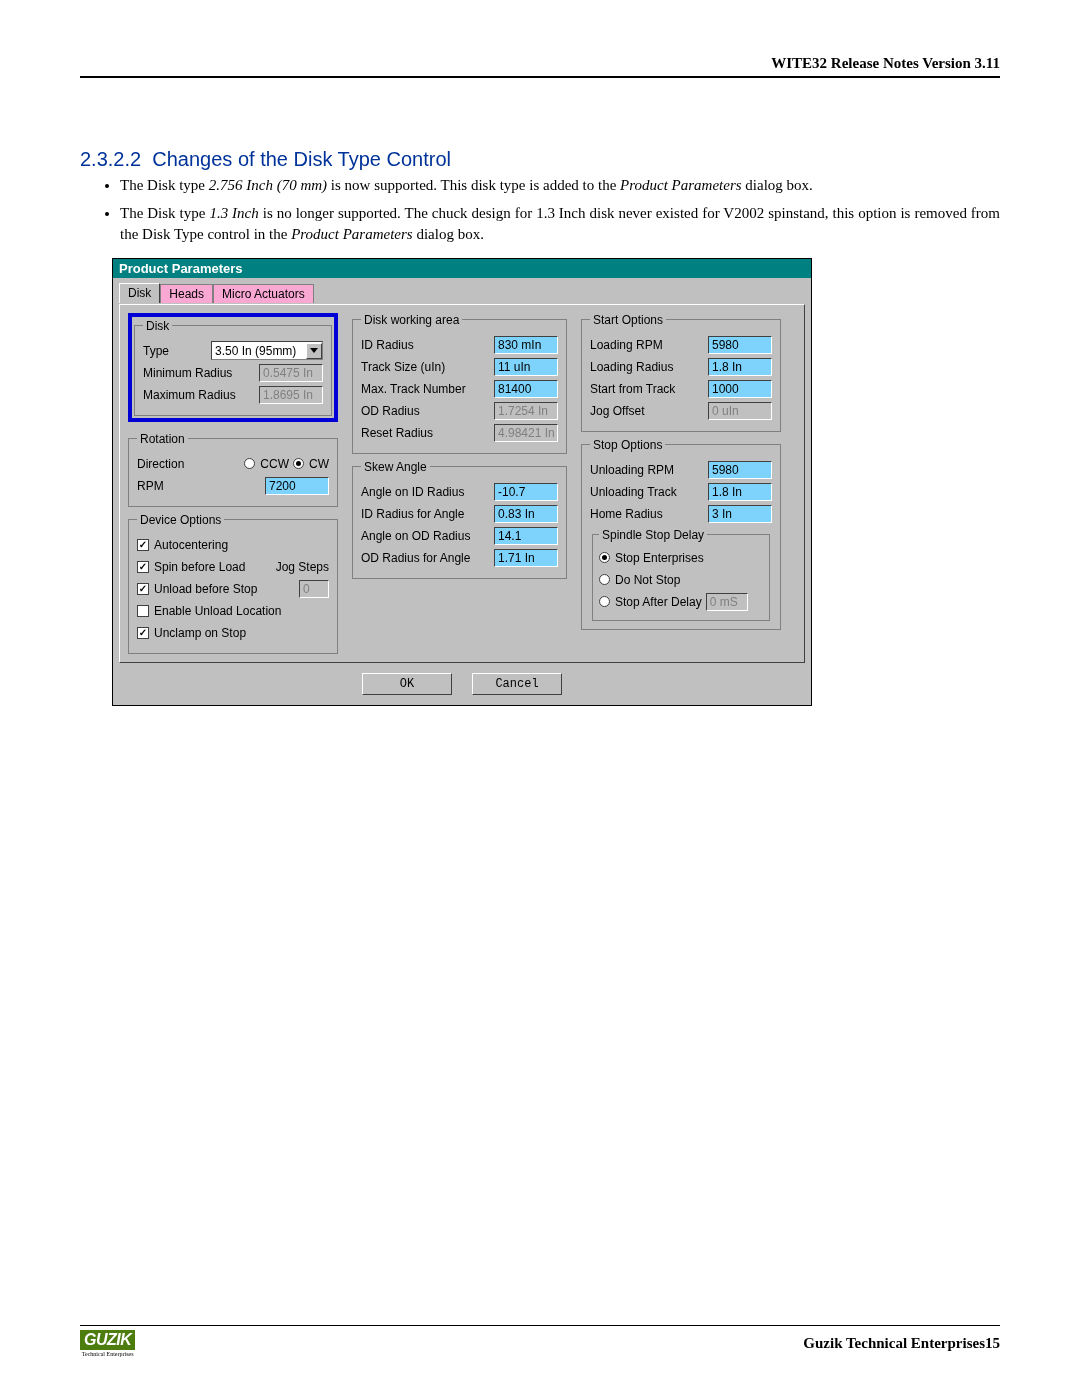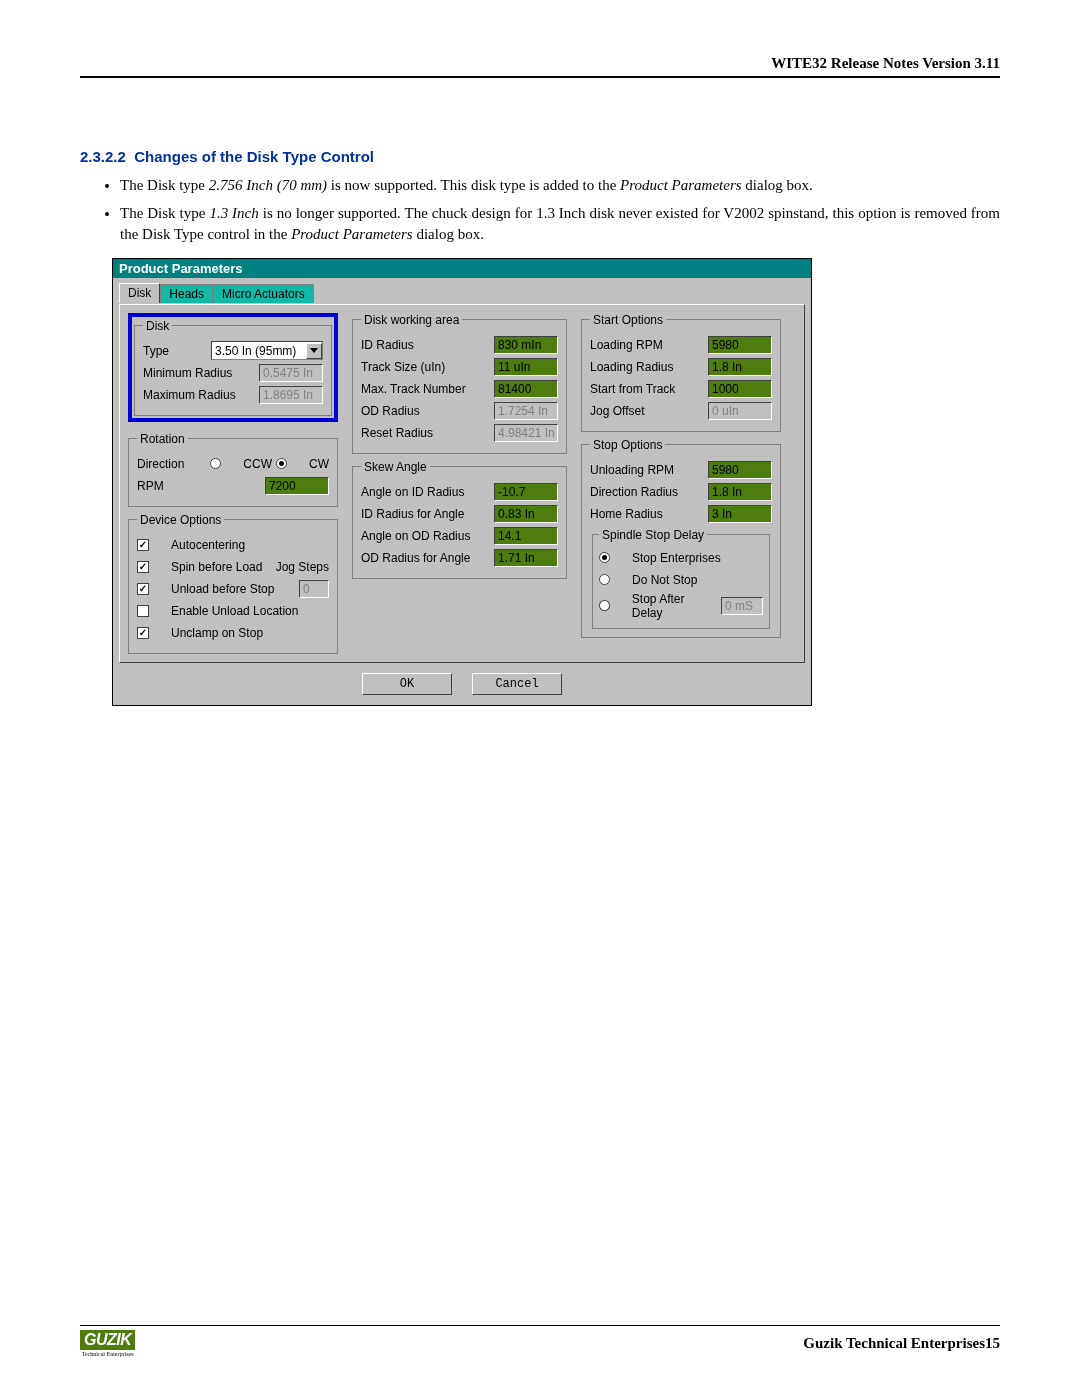--- a/index.html
+++ b/index.html
@@ -21,23 +21,23 @@
     text-align: right;
     font-weight: bold;
     font-size: 15px;
     border-bottom: 2px solid #000;
     padding-bottom: 4px;
     margin-bottom: 70px;
   }
   .section-heading {
     color: #003399;
     font-family: Arial, sans-serif;
-    font-weight: bold;
-    font-size: 15px;
-    margin-bottom: 10px;
+    font-weight: normal;
+    font-size: 20px;
+    margin-bottom: 4px;
   }
   .body-text {
     font-size: 15px;
     margin-bottom: 10px;
     line-height: 1.3;
   }
   ul.bullets {
     margin: 0 0 14px 40px;
     padding: 0;
   }
@@ -70,21 +70,21 @@
   .tabs {
     display: flex;
     align-items: flex-end;
     margin-bottom: 2px;
   }
   .tab {
     border: 1px solid #808080;
     border-bottom: none;
     padding: 2px 8px;
     margin-right: 0px;
-    background: #14b8a6;
+    background: #f9a8d4;
     font-size: 12px;
     position: relative;
     top: 1px;
   }
   .tab.active {
     border-color: #fff #404040 #c0c0c0 #fff;
     border-width: 1px;
     z-index: 2;
     background: #c0c0c0;
     padding-bottom: 3px;
@@ -117,21 +117,21 @@
   }
   .row {
     display: flex;
     align-items: center;
     gap: 4px;
     margin: 2px 0;
     min-height: 20px;
   }
   .row label { flex: 1; font-size: 12px; }
   .win-input {
-    background: #4d7c0f;
+    background: #7dd3fc;
     border: 1px solid #808080;
     border-top-color: #404040;
     border-left-color: #404040;
     border-right-color: #fff;
     border-bottom-color: #fff;
     height: 18px;
     padding: 0 3px;
     font-size: 12px;
     font-family: inherit;
     width: 64px;
@@ -162,21 +162,21 @@
     border-bottom-color: #404040;
     display: flex; align-items: center; justify-content: center;
   }
   .tri-down {
     width: 0; height: 0;
     border-left: 4px solid transparent;
     border-right: 4px solid transparent;
     border-top: 5px solid #000;
   }
   .radio, .checkbox {
-    display: inline-flex; align-items: center; gap: 22px;
+    display: inline-flex; align-items: center; gap: 5px;
     font-size: 12px;
   }
   .radio-dot {
     width: 11px; height: 11px; border-radius: 50%;
     background: #fff;
     border: 1px solid #404040;
     display: inline-flex; align-items: center; justify-content: center;
   }
   .radio-dot.checked::after {
     content: ""; width: 5px; height: 5px; background: #000; border-radius: 50%;
@@ -416,21 +416,21 @@
               </div>
           </fieldset>
 
           <fieldset class="win">
             <legend>Stop Options</legend>
             <div class="row">
                 <label>Unloading RPM</label>
                 <input class="win-input" value="5980" style="">
               </div>
             <div class="row">
-                <label>Direction Radius</label>
+                <label>Unloading Track</label>
                 <input class="win-input" value="1.8 In" style="">
               </div>
             <div class="row">
                 <label>Home Radius</label>
                 <input class="win-input" value="3 In" style="">
               </div>
             <fieldset class="nested-fs">
               <legend>Spindle Stop Delay</legend>
               <div class="row">
                   <span class="radio">

